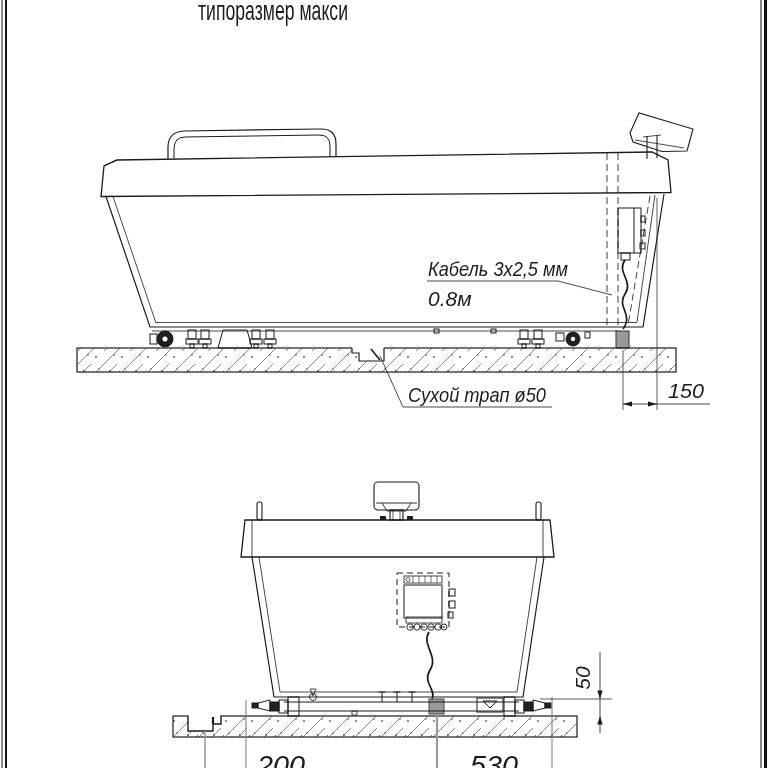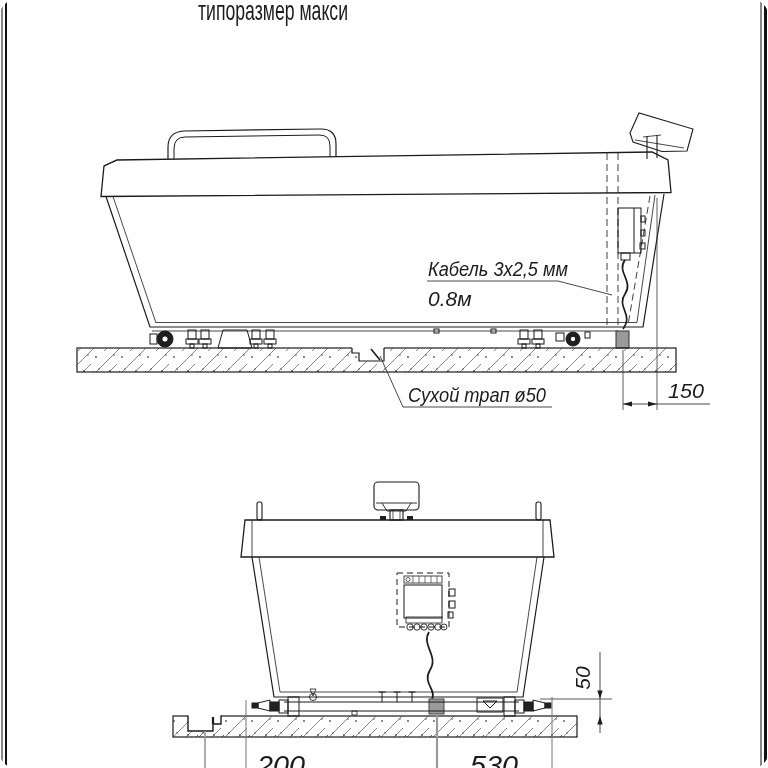--- a/index.html
+++ b/index.html
@@ -1,16 +1,16 @@
 <!DOCTYPE html>
 <html><head>
 <meta charset="utf-8">
 <style>
   html,body{margin:0;padding:0;background:#fff;}
-  #page{position:relative;width:768px;height:768px;background:#ffffff;overflow:hidden;border-radius:15px;}
+  #page{position:relative;width:768px;height:768px;background:#ffffff;overflow:hidden;}
   svg text{font-family:"Liberation Sans", sans-serif;fill:#1b1b1b;}
   .ttl{font-size:28px;}
   .lbl{font-style:italic;font-size:21px;}
   .dim{font-style:italic;font-size:21px;}
   .dim-big{font-style:italic;font-size:27px;}
 </style>
 </head>
 <body>
 
 <div id="page">

